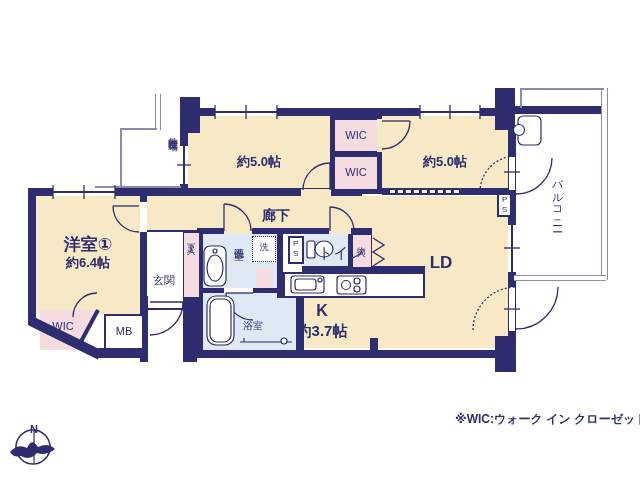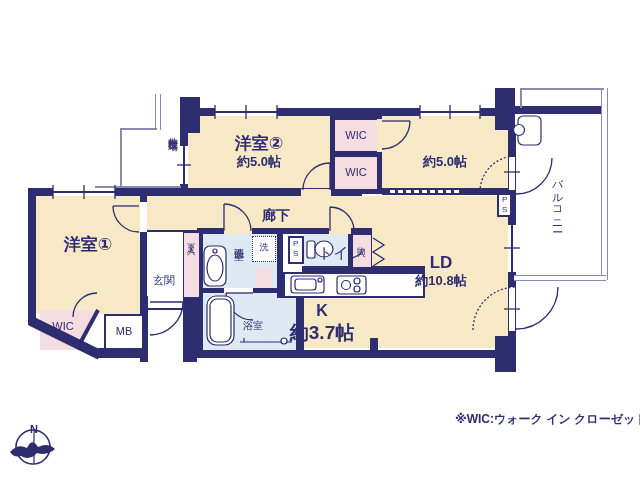--- a/index.html
+++ b/index.html
@@ -184,34 +184,31 @@
       <circle cx="519" cy="130" r="5.5"></circle>
     </g>
 
     <g>
       <circle cx="33" cy="447" r="17" stroke="#2d2d70" stroke-width="1.6" fill="none"></circle>
       <line x1="34" y1="430" x2="34" y2="463" stroke="#2d2d70" stroke-width="1.2"></line>
       <path d="M10,452 Q18,443 27,448 Q32,437 38,447 Q48,442 55,449 Q47,456 37,453 Q30,461 21,456 Q14,458 10,452 Z" fill="#2d2d70"></path>
     </g>
   </svg>
 
-  <div class="lbl b" style="left:214px;top:134px;width:90px;font-size:17px;">
-    <span>洋室②</span>
-  </div>
   <div class="lbl b" style="left:214px;top:155px;width:90px;font-size:13px;">約5.0帖</div>
 
   <div class="lbl b" style="left:400px;top:155px;width:90px;font-size:13px;">約5.0帖</div>
 
   <div class="lbl b" style="left:43px;top:235px;width:90px;font-size:17px;">洋室①</div>
+  <div class="lbl b" style="left:43px;top:256px;width:90px;font-size:13px;">約6.4帖</div>
 
   <div class="lbl b" style="left:396px;top:253px;width:90px;font-size:17px;">LD</div>
-  <div class="lbl b" style="left:396px;top:274px;width:90px;font-size:13px;">約10.8帖</div>
 
   <div class="lbl b" style="left:277px;top:302px;width:90px;font-size:16px;">K</div>
-  <div class="lbl b" style="left:277px;top:322px;width:90px;font-size:19px;">約3.7帖</div>
+  <div class="lbl b" style="left:277px;top:322px;width:90px;font-size:15px;">約3.7帖</div>
 
   <div class="lbl b" style="left:251px;top:207px;width:50px;font-size:14px;">廊下</div>
   <div class="lbl" style="left:139px;top:274px;width:50px;font-size:11px;">玄関</div>
   <div class="lbl" style="left:231px;top:320px;width:44px;font-size:10px;">浴室</div>
   <div class="lbl" style="left:253px;top:242px;width:22px;font-size:9px;">洗</div>
   <div class="lbl" style="left:318px;top:244px;width:36px;font-size:15px;">トイレ</div>
   <div class="lbl" style="left:334px;top:129px;width:44px;font-size:11px;">WIC</div>
   <div class="lbl" style="left:334px;top:166px;width:44px;font-size:11px;">WIC</div>
   <div class="lbl" style="left:41px;top:320px;width:44px;font-size:11px;">WIC</div>
   <div class="lbl" style="left:104px;top:325px;width:40px;font-size:11px;">MB</div>

